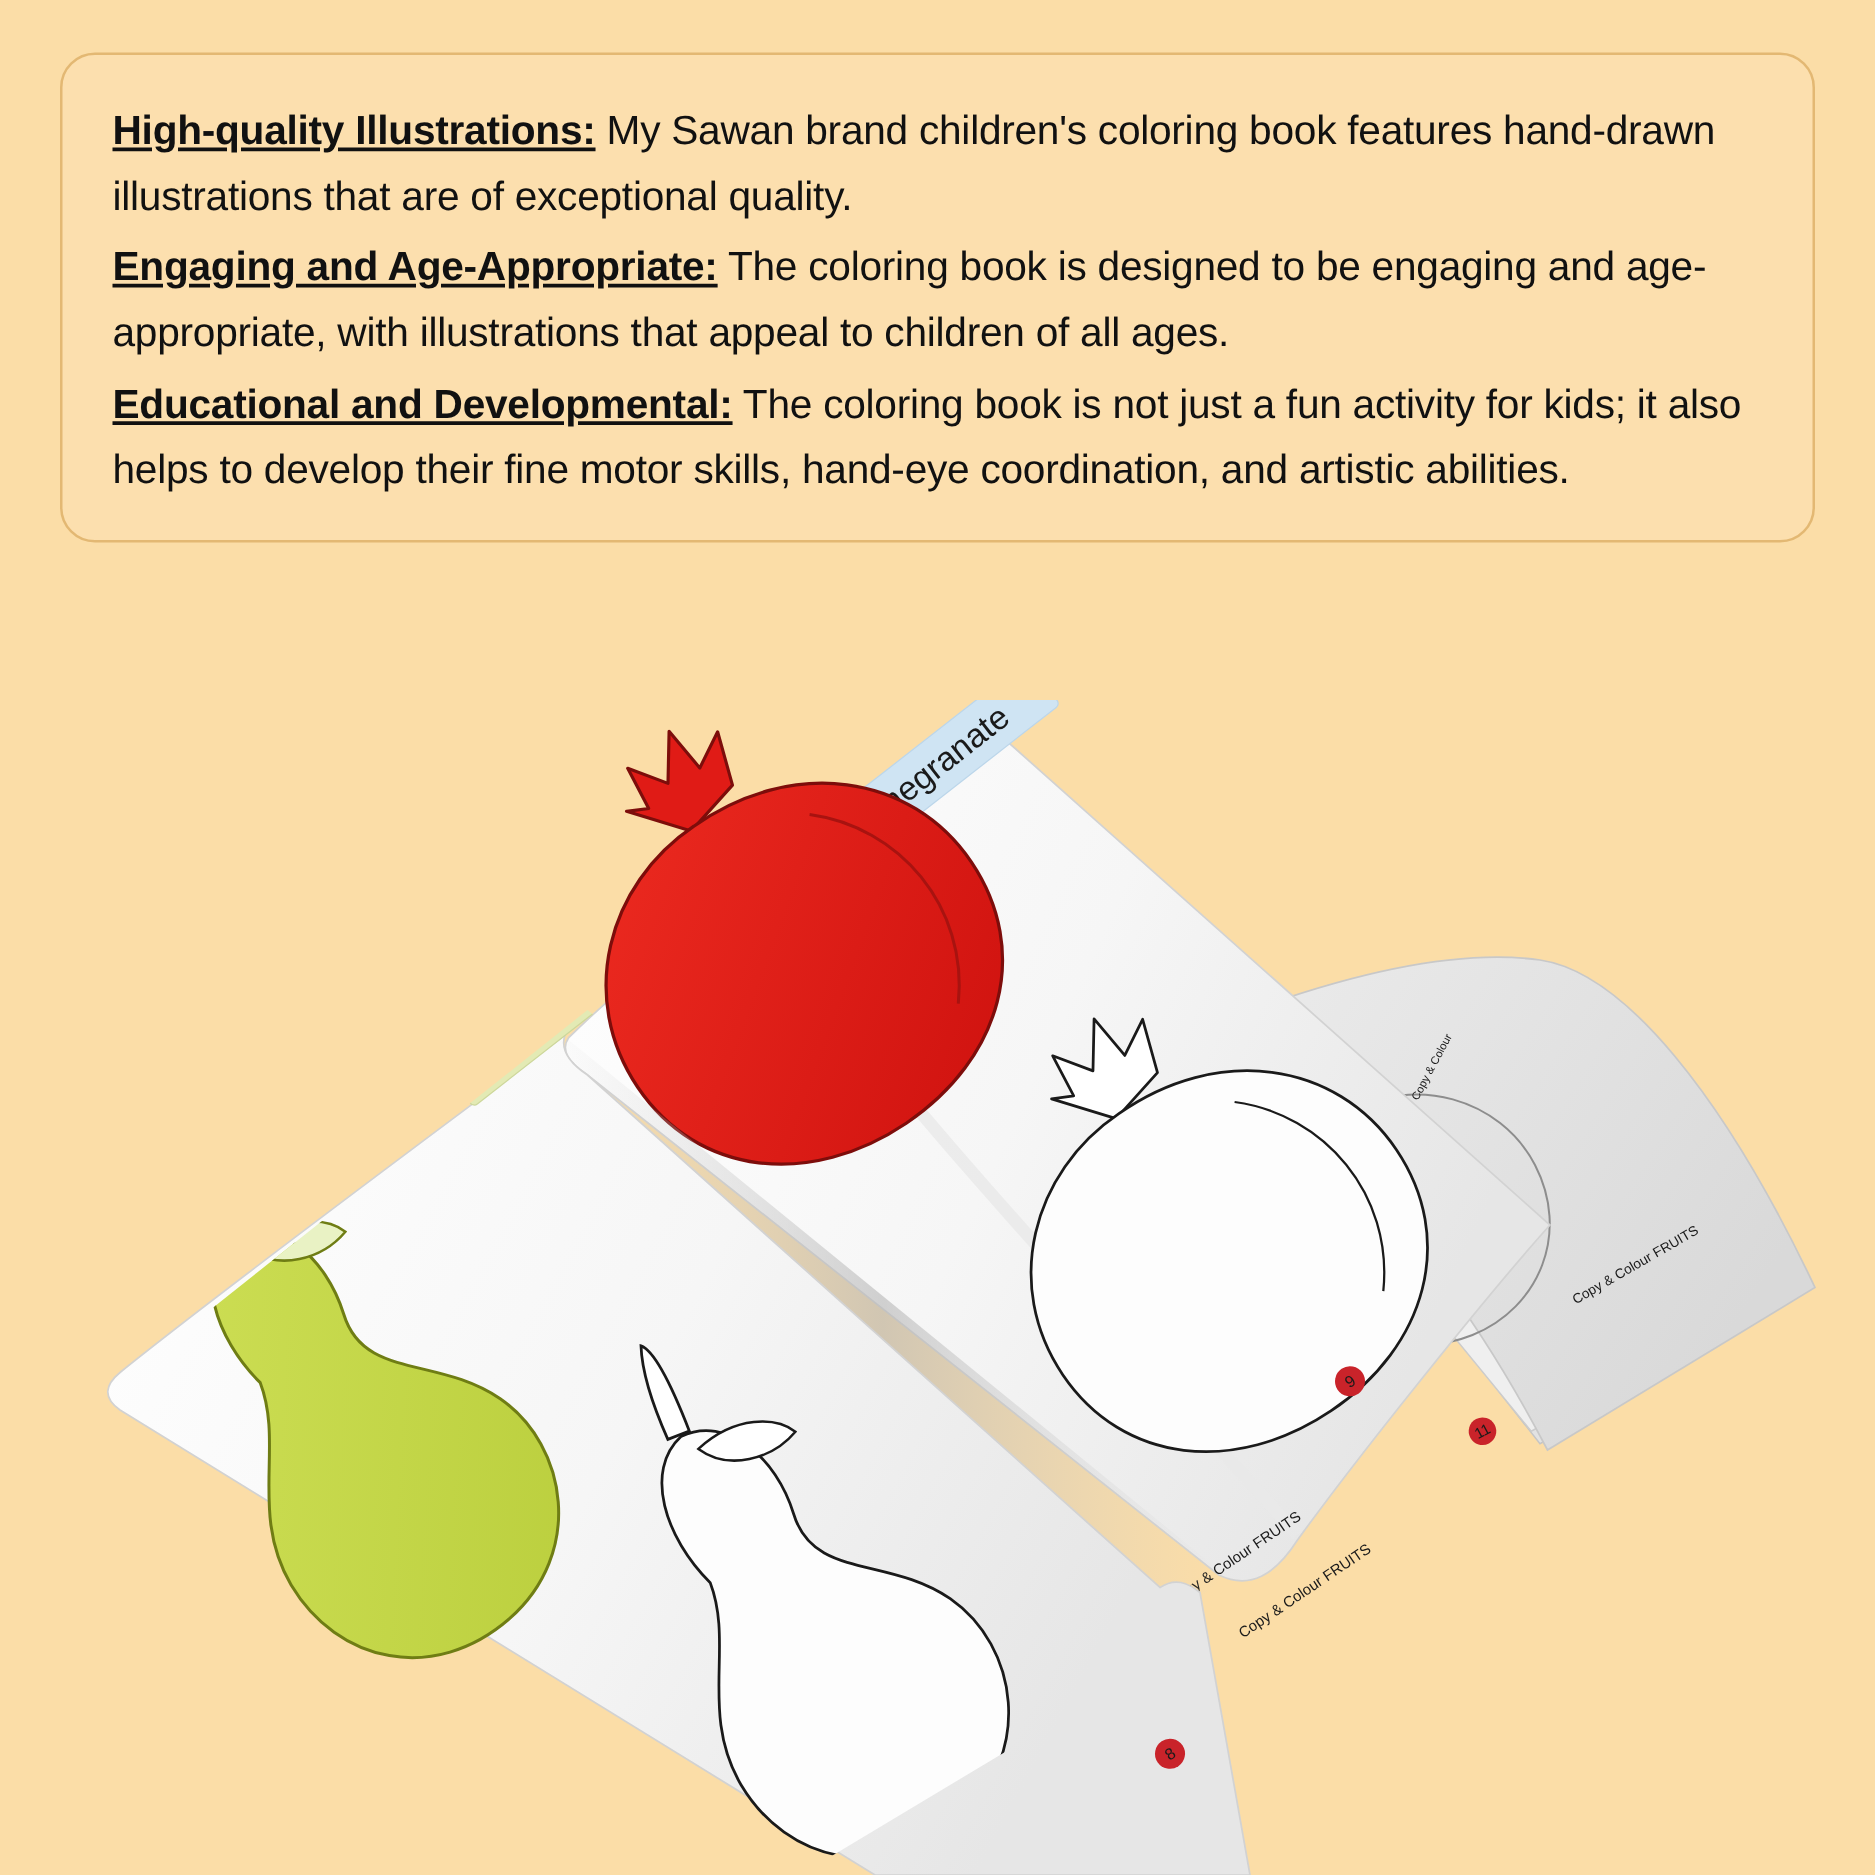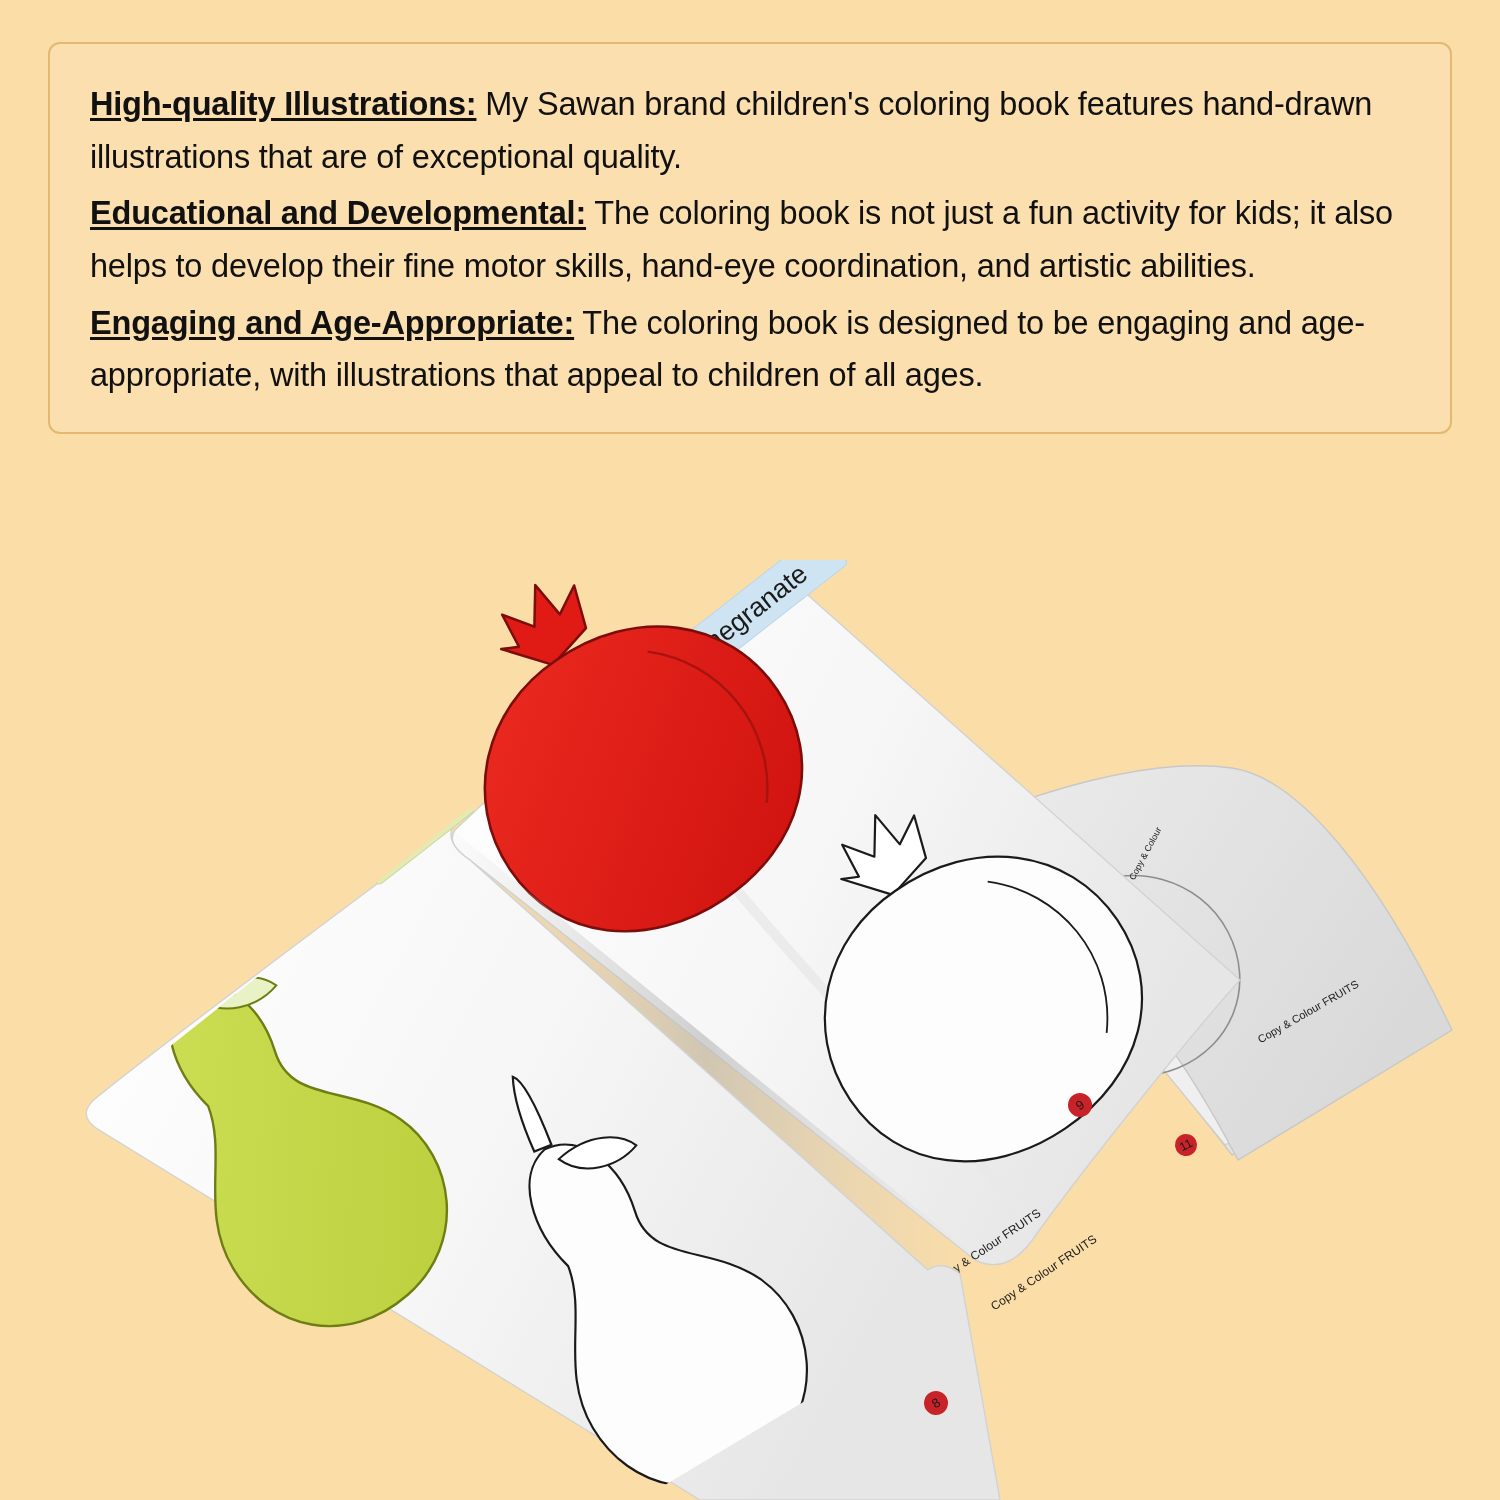--- a/index.html
+++ b/index.html
@@ -18,21 +18,21 @@
   
   #feature-card {
     position: absolute;
     left: 48px;
     top: 42px;
     width: 1404px;
     box-sizing: border-box;
     padding: 34px 40px 30px 40px;
     background: #fcdfae;
     border: 2px solid #e3b873;
-    border-radius: 12px;
+    border-radius: 28px;
   }
   .feature-para {
     font-size: 32.5px;
     line-height: 1.62;
     color: #111111;
     margin: 0 0 4px 0;
     letter-spacing: -0.2px;
   }
   .feature-para:last-child { margin-bottom: 0; }
   .feature-head {
@@ -58,24 +58,24 @@
   }
 </style>
 </head>
 <body>
 
 <div id="feature-card">
   <p class="feature-para">
     <span class="feature-head">High-quality Illustrations:</span><span> My Sawan brand children's coloring book features hand-drawn illustrations that are of exceptional quality.</span>
   </p>
   <p class="feature-para">
-    <span class="feature-head">Educational and Developmental:</span><span> The coloring book is not just a fun activity for kids; it also helps to develop their fine motor skills, hand-eye coordination, and artistic abilities.</span>
+    <span class="feature-head">Engaging and Age-Appropriate:</span><span> The coloring book is designed to be engaging and age-appropriate, with illustrations that appeal to children of all ages.</span>
   </p>
   <p class="feature-para">
-    <span class="feature-head">Engaging and Age-Appropriate:</span><span> The coloring book is designed to be engaging and age-appropriate, with illustrations that appeal to children of all ages.</span>
+    <span class="feature-head">Educational and Developmental:</span><span> The coloring book is not just a fun activity for kids; it also helps to develop their fine motor skills, hand-eye coordination, and artistic abilities.</span>
   </p>
 </div>
 
 <div id="book-photo">
   <svg width="1500" height="940" viewBox="0 0 1500 940" xmlns="http://www.w3.org/2000/svg">
     <defs>
       <linearGradient id="pageShade" x1="0" y1="0" x2="1" y2="0.4">
         <stop offset="0" stop-color="#ffffff"></stop>
         <stop offset="0.55" stop-color="#f6f6f6"></stop>
         <stop offset="1" stop-color="#e6e6e6"></stop>

